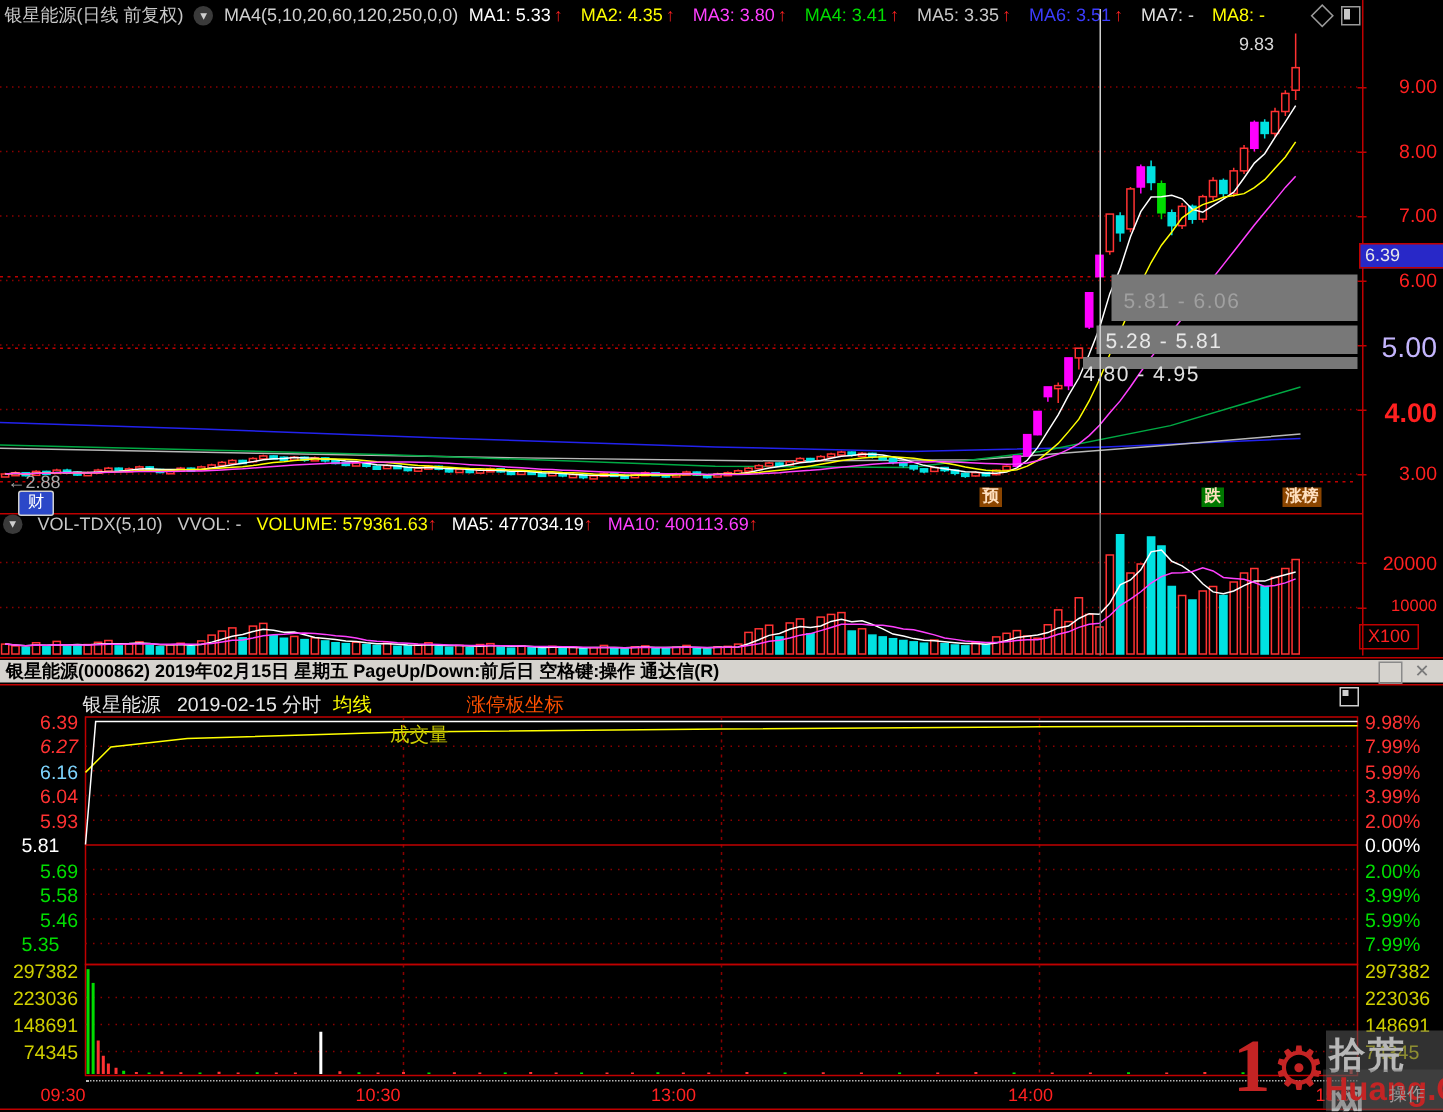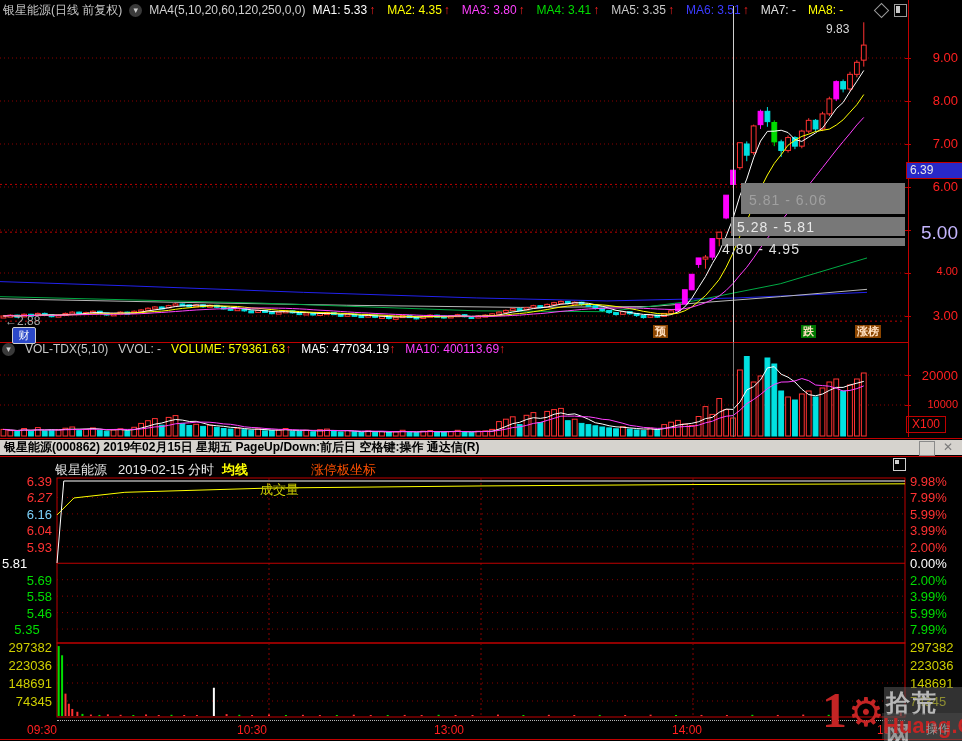--- a/index.html
+++ b/index.html
@@ -677,42 +677,42 @@
 <div class="abs" style="left: 914px; top: 50px; width: 44px; text-align: right; color: rgb(255, 32, 32); font-size: 13px;">9.00</div>
     <div class="abs" style="left: 905px; top: 58px; width: 6px; height: 1px; background: rgb(192, 0, 0);"></div>
     <div class="abs" style="left: 914px; top: 93px; width: 44px; text-align: right; color: rgb(255, 32, 32); font-size: 13px;">8.00</div>
     <div class="abs" style="left: 905px; top: 101px; width: 6px; height: 1px; background: rgb(192, 0, 0);"></div>
     <div class="abs" style="left: 914px; top: 136px; width: 44px; text-align: right; color: rgb(255, 32, 32); font-size: 13px;">7.00</div>
     <div class="abs" style="left: 905px; top: 144px; width: 6px; height: 1px; background: rgb(192, 0, 0);"></div>
     <div class="abs" style="left: 914px; top: 179px; width: 44px; text-align: right; color: rgb(255, 32, 32); font-size: 13px;">6.00</div>
     <div class="abs" style="left: 905px; top: 187px; width: 6px; height: 1px; background: rgb(192, 0, 0);"></div>
     <div class="abs" style="left: 914px; top: 222px; width: 44px; text-align: right; color: #c4b5fd; font-size: 19px;">5.00</div>
     <div class="abs" style="left: 905px; top: 230px; width: 6px; height: 1px; background: rgb(192, 0, 0);"></div>
-    <div class="abs" style="left: 914px; top: 265px; width: 44px; text-align: right; color: rgb(255, 32, 32); font-size: 11px;">4.00</div>
+    <div class="abs" style="left: 914px; top: 265px; width: 44px; text-align: right; color: rgb(255, 32, 32); font-size: 18px; font-weight: bold;">4.00</div>
     <div class="abs" style="left: 905px; top: 273px; width: 6px; height: 1px; background: rgb(192, 0, 0);"></div>
     <div class="abs" style="left: 914px; top: 308px; width: 44px; text-align: right; color: rgb(255, 32, 32); font-size: 13px;">3.00</div>
     <div class="abs" style="left: 905px; top: 316px; width: 6px; height: 1px; background: rgb(192, 0, 0);"></div>
     <div class="abs" style="left: 914px; top: 368px; width: 44px; text-align: right; color: rgb(255, 32, 32); font-size: 13px;">20000</div>
     <div class="abs" style="left: 905px; top: 375px; width: 6px; height: 1px; background: rgb(192, 0, 0);"></div>
     <div class="abs" style="left: 914px; top: 398px; width: 44px; text-align: right; color: rgb(255, 32, 32); font-size: 11px;">10000</div>
     <div class="abs" style="left: 905px; top: 405px; width: 6px; height: 1px; background: rgb(192, 0, 0);"></div>
-    <div class="abs" style="left: 222px; top: 461px; color: rgb(255, 255, 0); font-size: 13px; white-space: nowrap; font-weight: bold;">均线</div>
+    <div class="abs" style="left: 222px; top: 461px; color: rgb(255, 255, 0); font-size: 13px; white-space: nowrap;">均线</div>
     <div class="abs" style="left: 260px; top: 461px; color: rgb(207, 207, 0); font-size: 13px; white-space: nowrap; margin-top: 20px;">成交量</div>
     <div class="abs" style="left: 311px; top: 461px; color: rgb(255, 80, 0); font-size: 13px; white-space: nowrap;">涨停板坐标</div>
     <div class="abs" style="left: 2px; top: 474px; width: 50px; text-align: right; color: rgb(255, 50, 50); font-size: 13px;">6.39</div>
     <div class="abs" style="left: 910px; top: 474px; color: rgb(255, 50, 50); font-size: 13px;">9.98%</div>
     <div class="abs" style="left: 2px; top: 490.45px; width: 50px; text-align: right; color: rgb(255, 50, 50); font-size: 13px; font-style: italic;">6.27</div>
     <div class="abs" style="left: 910px; top: 490.45px; color: rgb(255, 50, 50); font-size: 13px;">7.99%</div>
     <div class="abs" style="left: 2px; top: 506.9px; width: 50px; text-align: right; color: #7dd3fc; font-size: 13px;">6.16</div>
     <div class="abs" style="left: 910px; top: 506.9px; color: rgb(255, 50, 50); font-size: 13px;">5.99%</div>
     <div class="abs" style="left: 2px; top: 523.35px; width: 50px; text-align: right; color: rgb(255, 50, 50); font-size: 13px;">6.04</div>
     <div class="abs" style="left: 910px; top: 523.35px; color: rgb(255, 50, 50); font-size: 13px;">3.99%</div>
     <div class="abs" style="left: 2px; top: 539.8px; width: 50px; text-align: right; color: rgb(255, 50, 50); font-size: 13px;">5.93</div>
     <div class="abs" style="left: 910px; top: 539.8px; color: rgb(255, 50, 50); font-size: 13px;">2.00%</div>
-    <div class="abs" style="left: 2px; top: 556.25px; width: 50px; text-align: left; color: rgb(255, 255, 255); font-size: 13px;">5.81</div>
+    <div class="abs" style="left: 2px; top: 556.25px; width: 50px; text-align: center; color: rgb(255, 255, 255); font-size: 13px;">5.81</div>
     <div class="abs" style="left: 910px; top: 556.25px; color: rgb(255, 255, 255); font-size: 13px;">0.00%</div>
     <div class="abs" style="left: 2px; top: 572.7px; width: 50px; text-align: right; color: rgb(0, 221, 0); font-size: 13px;">5.69</div>
     <div class="abs" style="left: 910px; top: 572.7px; color: rgb(0, 221, 0); font-size: 13px;">2.00%</div>
     <div class="abs" style="left: 2px; top: 589.15px; width: 50px; text-align: right; color: rgb(0, 221, 0); font-size: 13px;">5.58</div>
     <div class="abs" style="left: 910px; top: 589.15px; color: rgb(0, 221, 0); font-size: 13px;">3.99%</div>
     <div class="abs" style="left: 2px; top: 605.6px; width: 50px; text-align: right; color: rgb(0, 221, 0); font-size: 13px;">5.46</div>
     <div class="abs" style="left: 910px; top: 605.6px; color: rgb(0, 221, 0); font-size: 13px;">5.99%</div>
     <div class="abs" style="left: 2px; top: 622.05px; width: 50px; text-align: center; color: rgb(0, 221, 0); font-size: 13px;">5.35</div>
     <div class="abs" style="left: 910px; top: 622.05px; color: rgb(0, 221, 0); font-size: 13px;">7.99%</div>
     <div class="abs" style="left: 2px; top: 640px; width: 50px; text-align: right; color: rgb(207, 207, 0); font-size: 13px;">297382</div>

